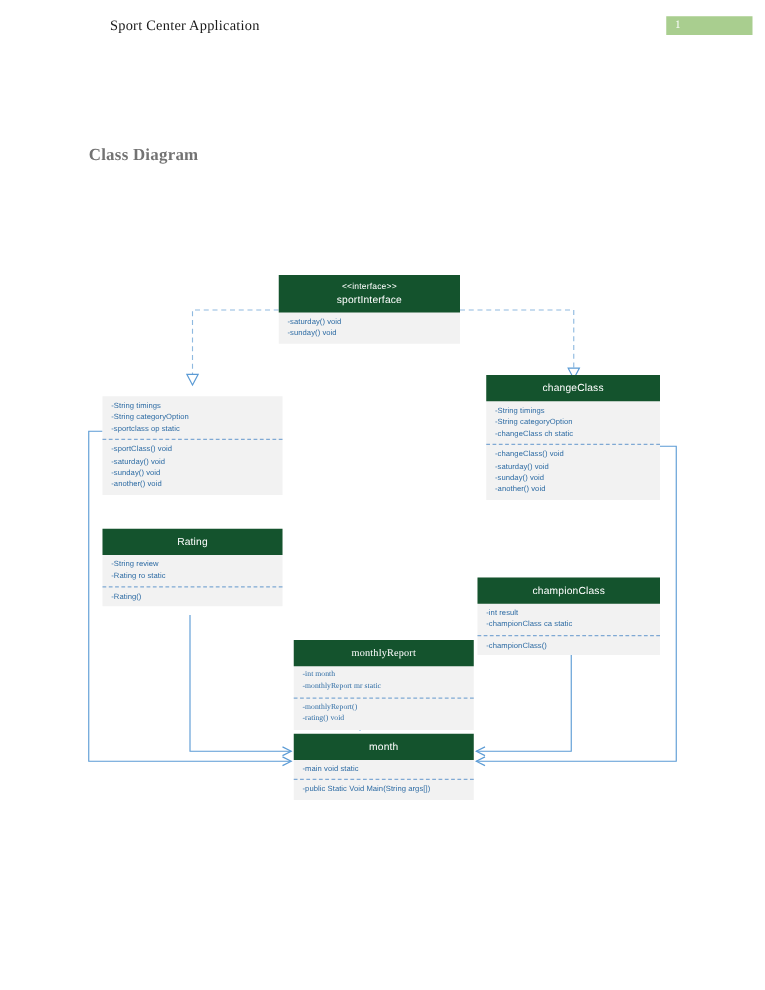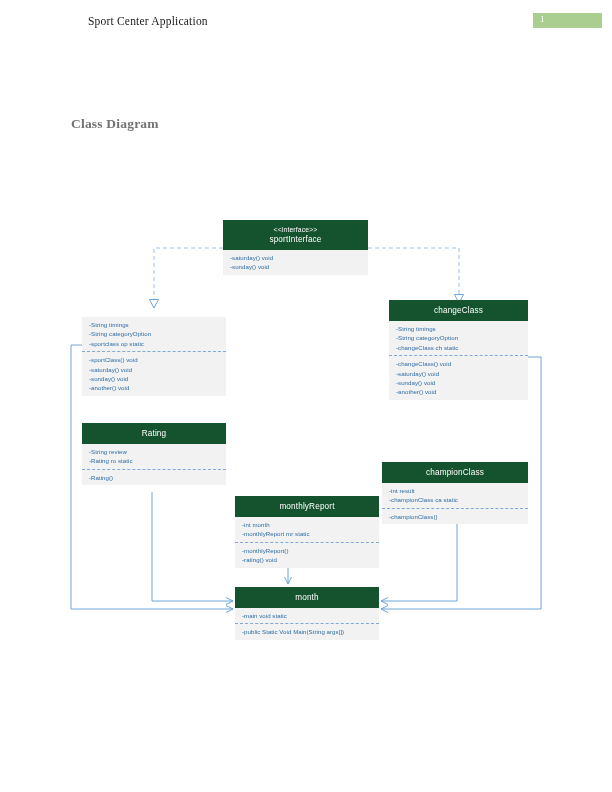--- a/index.html
+++ b/index.html
@@ -117,21 +117,21 @@
     white-space: nowrap;
     letter-spacing: 0.05px;
   }
 
   
   #box-sportinterface { left: 223px; top: 220px; width: 145px; }
   #box-sportclass     { left: 82px;  top: 317px; width: 144px; }
   #box-changeclass    { left: 389px; top: 300px; width: 139px; }
   #box-rating         { left: 82px;  top: 411px; width: 144px; margin-top: 12px; }
   #box-championclass  { left: 382px; top: 425px; width: 146px; margin-top: 37px; }
-  #box-monthlyreport  { left: 235px; top: 496px; width: 144px; }
+  #box-monthlyreport  { left: 235px; top: 512px; width: 144px; font-family: Liberation Serif, serif; }
   #box-main           { left: 235px; top: 587px; width: 144px; }
 </style>
 </head>
 <body>
 
 <div class="page-header">
   <div class="header-title">Sport Center Application</div>
   <div class="page-number-box">
     <span class="page-number">1</span>
   </div>

